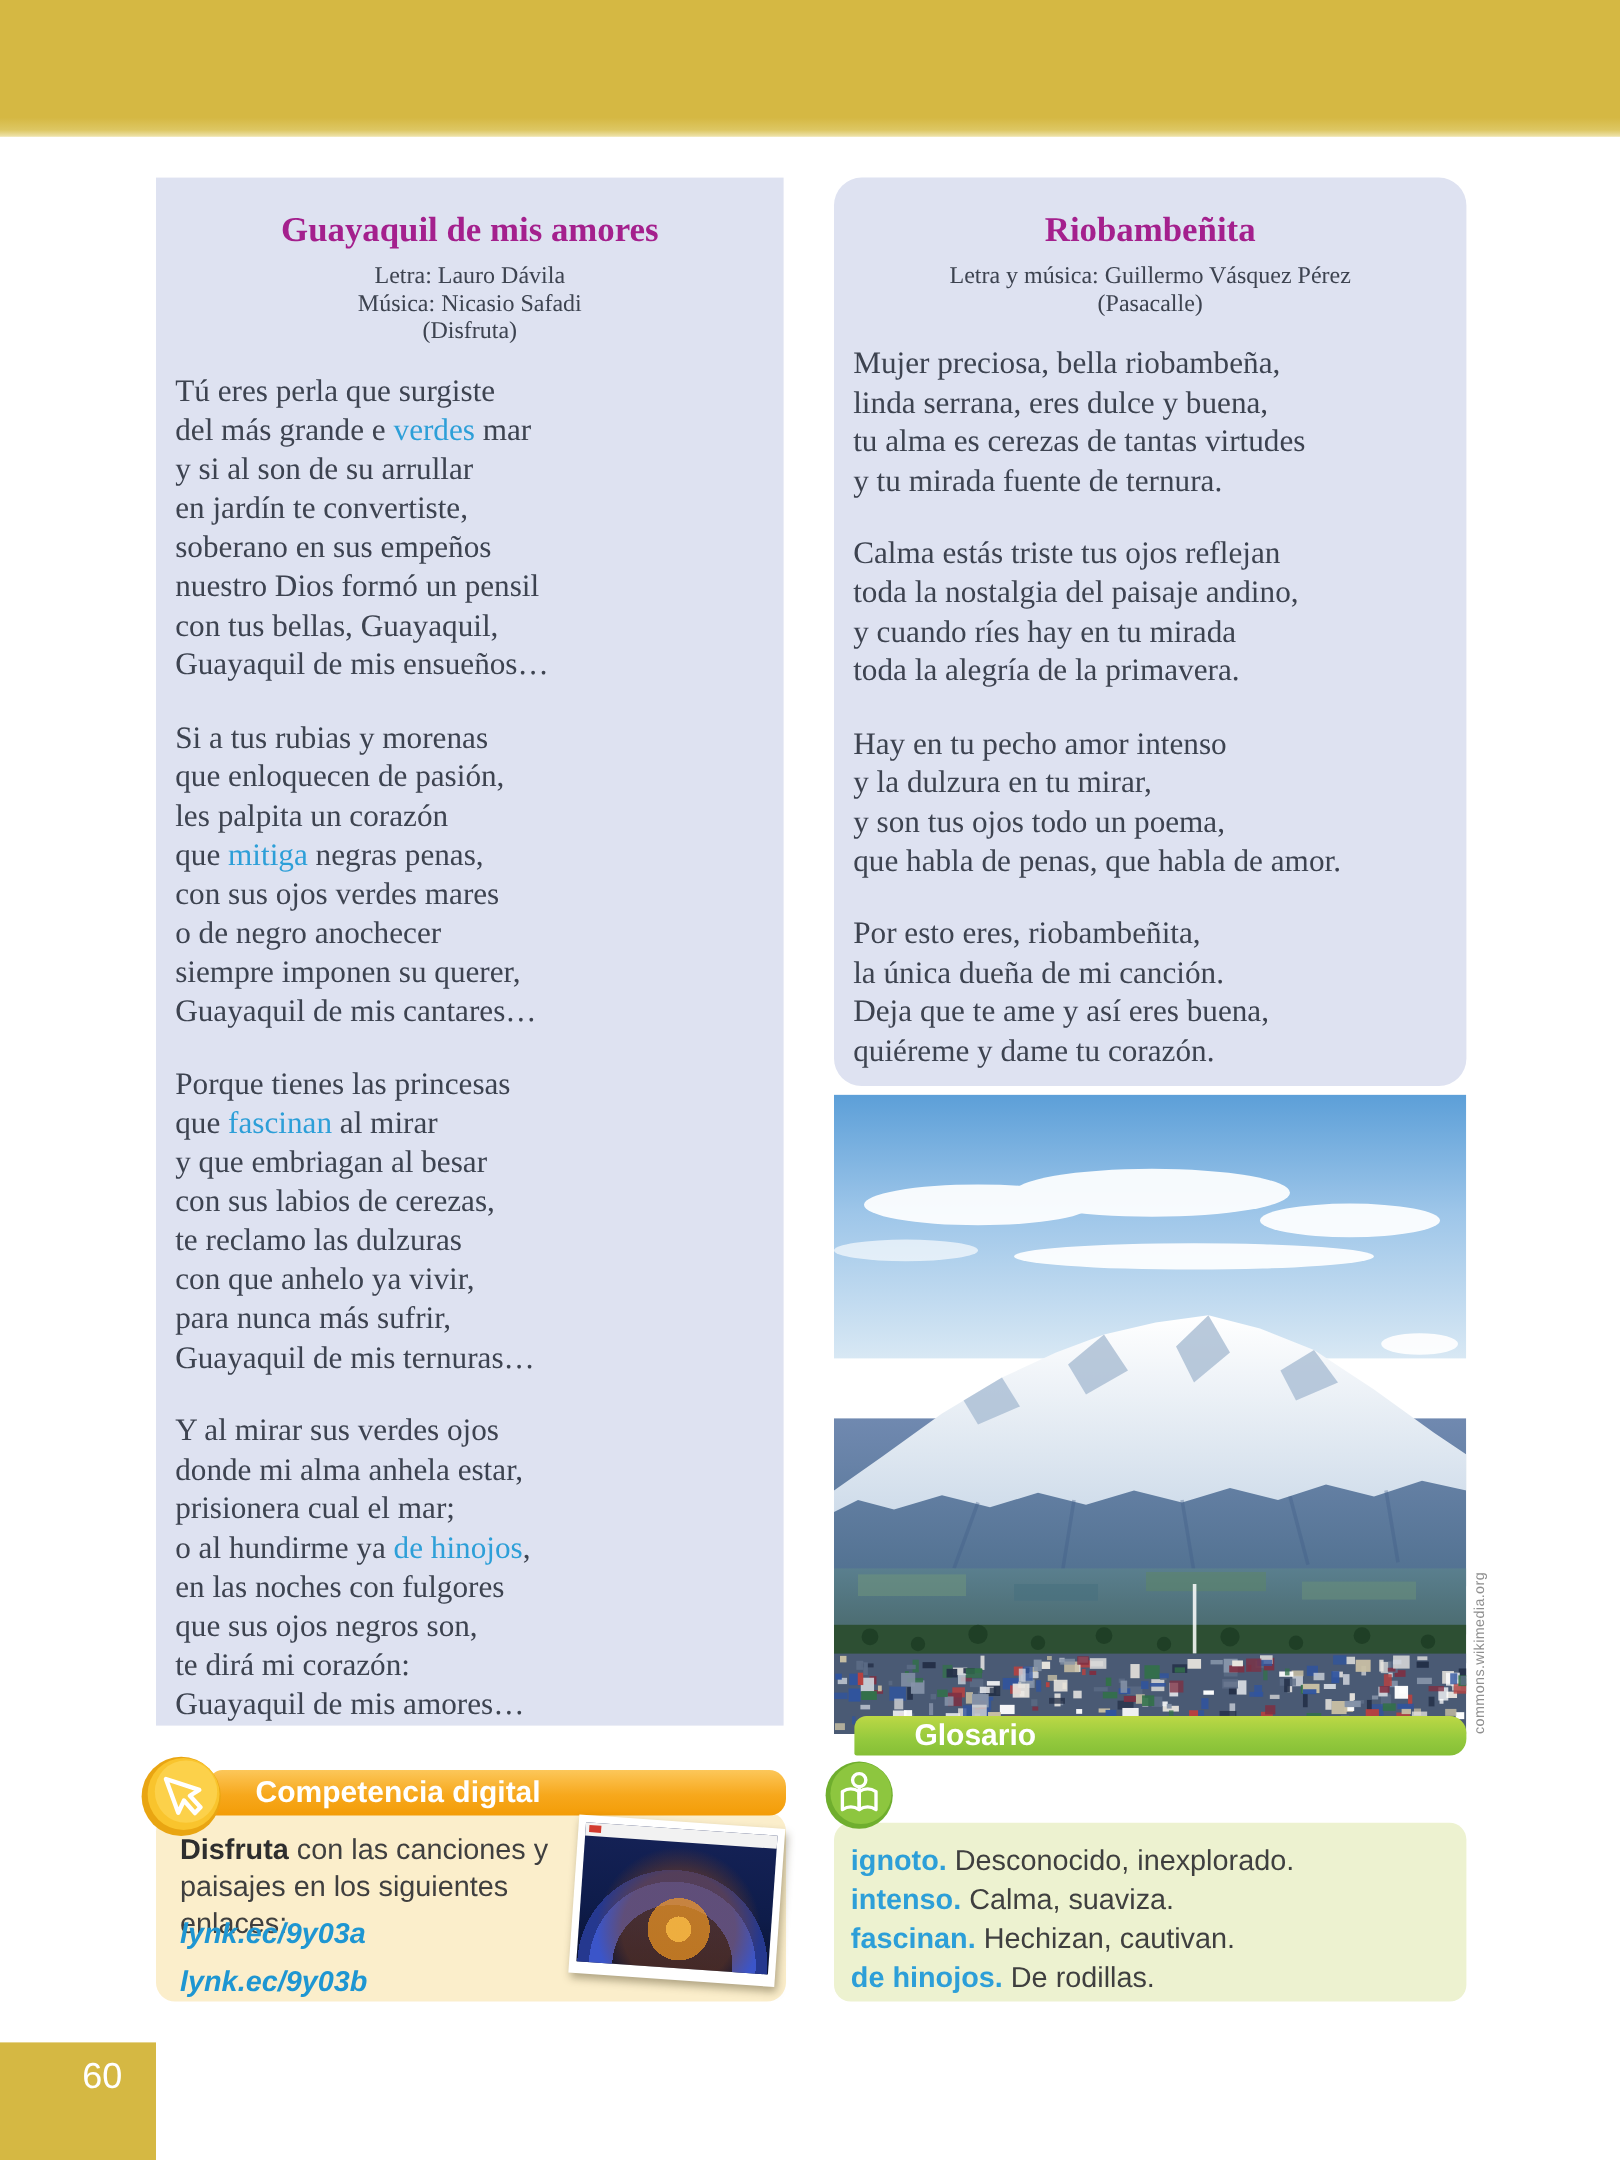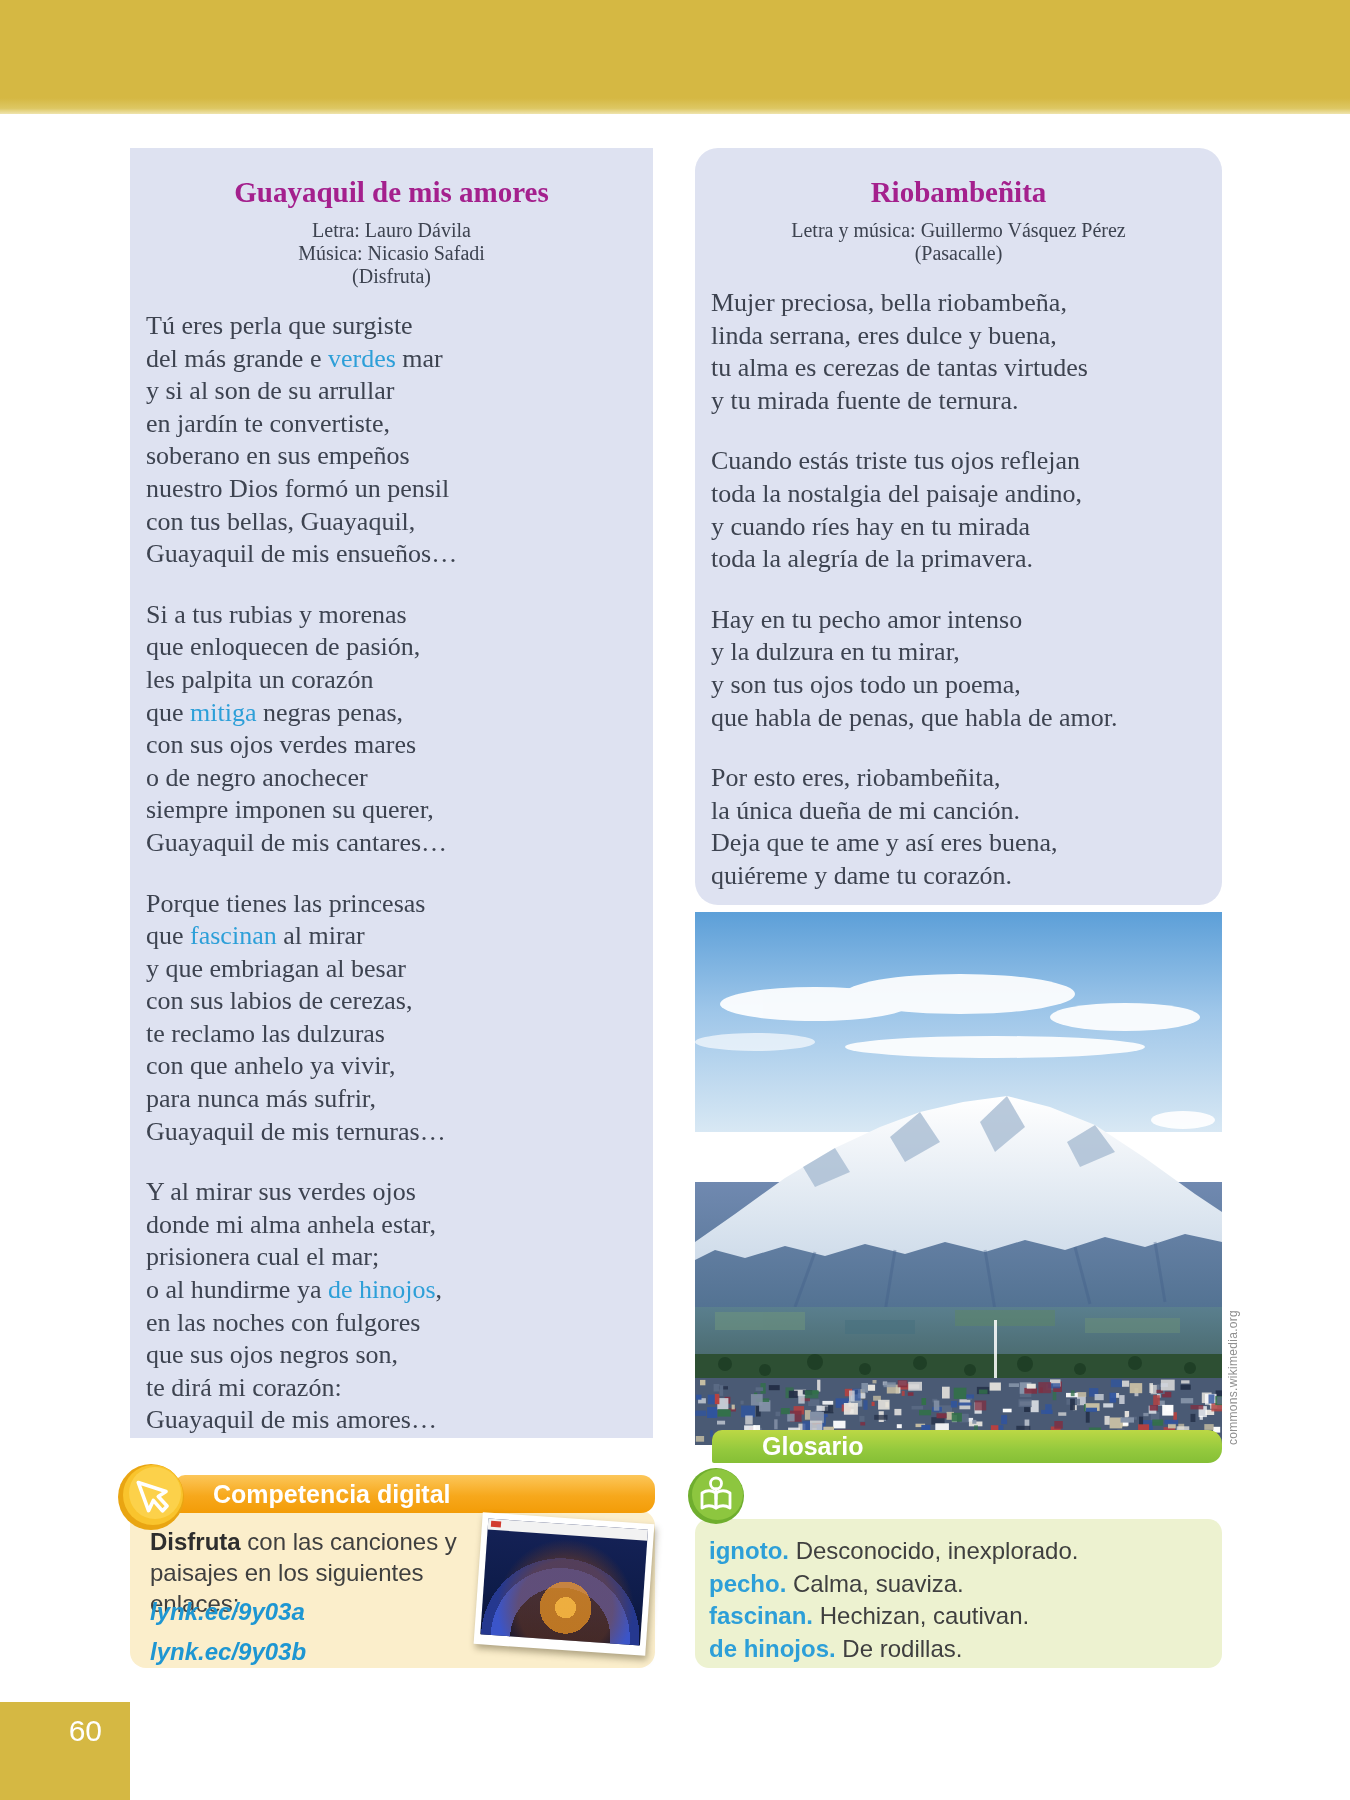--- a/index.html
+++ b/index.html
@@ -134,21 +134,21 @@
       <div>(Pasacalle)</div>
     </div>
   <div class="stanzas" id="right-stanzas">
       <div class="stanza">
         <div>Mujer preciosa, bella riobambeña,</div>
         <div>linda serrana, eres dulce y buena,</div>
         <div>tu alma es cerezas de tantas virtudes</div>
         <div>y tu mirada fuente de ternura.</div>
       </div>
       <div class="stanza">
-        <div>Cuando estás triste tus ojos reflejan</div>
+        <div>Calma estás triste tus ojos reflejan</div>
         <div>toda la nostalgia del paisaje andino,</div>
         <div>y cuando ríes hay en tu mirada</div>
         <div>toda la alegría de la primavera.</div>
       </div>
       <div class="stanza">
         <div>Hay en tu pecho amor intenso</div>
         <div>y la dulzura en tu mirar,</div>
         <div>y son tus ojos todo un poema,</div>
         <div>que habla de penas, que habla de amor.</div>
       </div>
@@ -537,21 +537,21 @@
   <div class="thumb-inner">
     <div class="thumb-chrome">
         <i></i>
       </div>
   </div>
 </div>
 
 <div class="abs glos-body">
   <div class="glos-entries" id="glos-entries">
       <div><span class="term">ignoto. </span><span>Desconocido, inexplorado.</span></div>
-      <div><span class="term">pecho. </span><span>Calma, suaviza.</span></div>
+      <div><span class="term">intenso. </span><span>Calma, suaviza.</span></div>
       <div><span class="term">fascinan. </span><span>Hechizan, cautivan.</span></div>
       <div><span class="term">de hinojos. </span><span>De rodillas.</span></div>
     </div>
 </div>
 <div class="abs glos-bar">Glosario</div>
 <div class="abs glos-circle">
   <svg width="60" height="60" viewBox="0 0 60 60" xmlns="http://www.w3.org/2000/svg">
     <circle cx="30" cy="30" r="28" fill="#6fae2e"></circle>
     <circle cx="31.5" cy="28.5" r="25.5" fill="#8dc63f"></circle>
     <g fill="none" stroke="#ffffff" stroke-width="2.8" stroke-linejoin="round" stroke-linecap="round">

